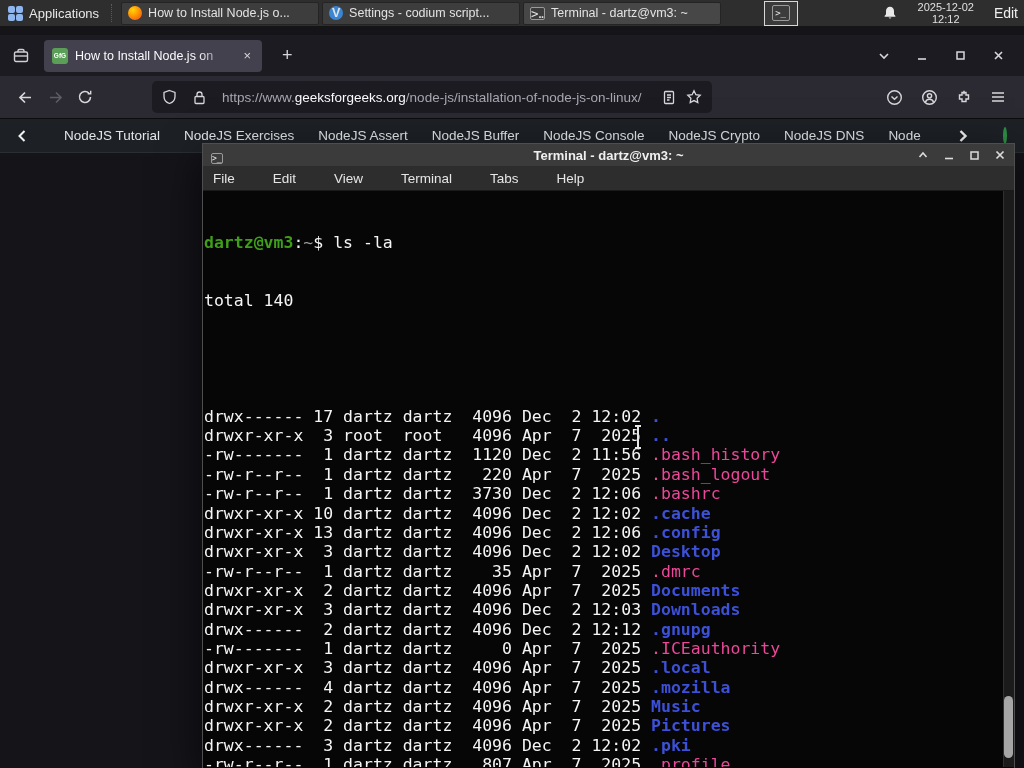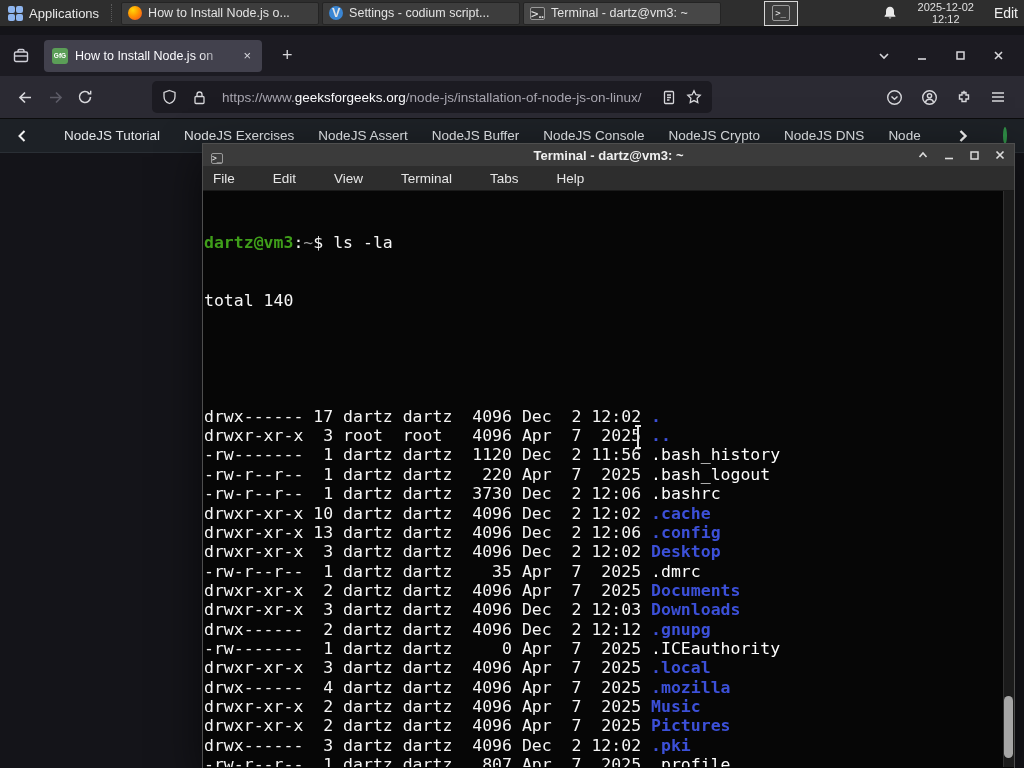--- a/index.html
+++ b/index.html
@@ -82,21 +82,21 @@
   .ttitle .tname { position:absolute; left:0; right:0; text-align:center; color:#f0f0f0;
                    font-size:13px; font-weight:bold; }
   .tctrls { position:absolute; right:8px; top:0; height:22px; display:flex; align-items:center; gap:14px; color:#dcdcdc; }
   .tmenu { height:25px; background:#2d2d2d; display:flex; align-items:center; gap:16px; padding:0 10px;
            color:#e6e6e6; font-size:13.5px; border-bottom:1px solid #1a1a1a; }
   .tmenu span { margin-right:22px; }
   .tbody { position:relative; height:576px; background:#060606; overflow:hidden; }
   .tlines { font-family:"DejaVu Sans Mono", monospace; font-size:16.5px; line-height:19.35px;
             color:#f5f5f5; white-space:pre; padding:3px 0 0 1px; }
   .trow .fname.dir { color:#3c50d8; font-weight:bold; }
-  .trow .fname.file { color:#ffffff; }
+  .trow .fname.file { color:#ec4899; }
   .p-user { color:#3f9e1a; font-weight:bold; }
   .p-cwd { color:#9e9e9e; }
   .tscroll { position:absolute; right:0; top:0; width:11px; height:100%; background:#1b1b1b;
              border-left:1px solid #303030; }
   .tthumb { position:absolute; right:1px; top:505px; width:9px; height:62px; background:#a6a6a6; border-radius:5px; }
   .ibeam { position:absolute; left:430px; top:234px; width:10px; height:24px; color:#fff;
            filter:drop-shadow(0 0 1px #000); }
   .ibeam:before, .ibeam:after { content:""; position:absolute; left:2px; width:6px; height:2px; background:#e8e8e8; }
   .ibeam:before { top:0; } .ibeam:after { bottom:0; }
   .ibeam i { position:absolute; left:4px; top:1px; bottom:1px; width:2px; background:#e8e8e8; }

